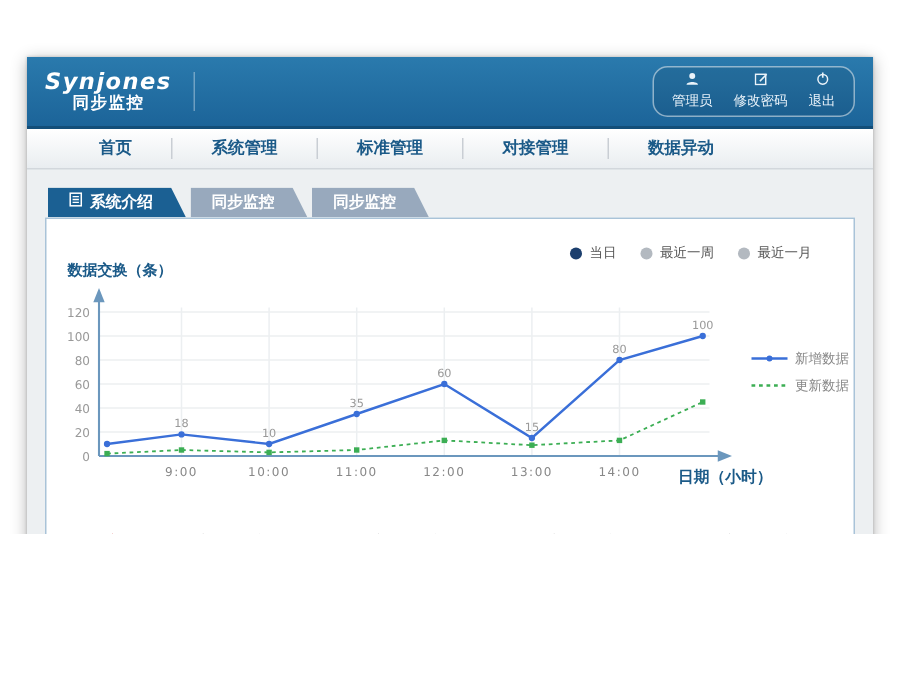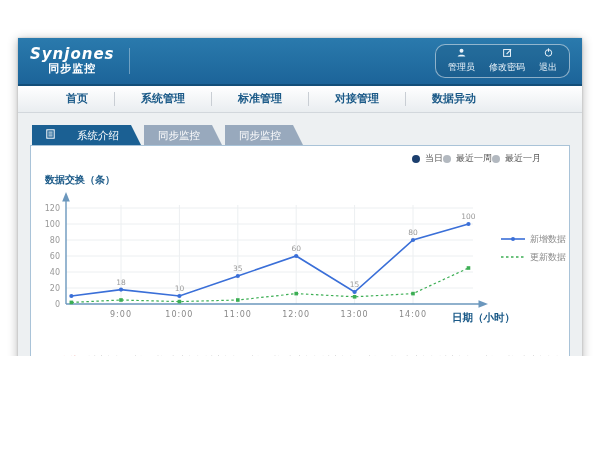--- a/index.html
+++ b/index.html
@@ -24,30 +24,30 @@
 
   
   .nav { height:27px; background:linear-gradient(#ffffff,#e9edf0); border-bottom:1px solid #d2d7dc;
          display:flex; align-items:center; padding-left:22px; }
   .nav-item { font-size:11px; font-weight:bold; color:#1b5a88; padding:0 26px; line-height:14px; cursor:pointer; }
   .nav-item:not(:last-child){ border-right:1px solid #c9ced4; }
 
   
   .content { padding:12px 12px 0 12px; }
   .tabs { display:flex; align-items:flex-end; padding-left:2px; }
-  .tab { height:20px; line-height:20px; font-size:10.5px; font-weight:normal; color:#fff; background:#98a9bd;
-         padding:0 22px 0 14px; margin-right:3px; cursor:pointer; display:flex; align-items:center; gap:22px;
+  .tab { height:20px; line-height:20px; font-size:10.5px; font-weight:bold; color:#fff; background:#98a9bd;
+         padding:0 22px 0 14px; margin-right:3px; cursor:pointer; display:flex; align-items:center; gap:5px;
          clip-path:polygon(0 0, calc(100% - 10px) 0, 100% 100%, 0 100%); }
   .tab.active { background:#1b6093; }
   .tab svg { flex:0 0 auto; }
 
   .panel { position:relative; background:#fff; border:1px solid #a9c3d8; height:268px; overflow:hidden; }
 
   
-  .radio-row { position:absolute; top:6px; right:28px; display:flex; align-items:center; }
+  .radio-row { position:absolute; top:16px; right:28px; display:flex; align-items:center; gap:16px; }
   .radio { display:flex; align-items:center; gap:5px; cursor:pointer; }
   .radio .dot { width:8px; height:8px; border-radius:50%; background:#b3b9c0; }
   .radio.sel .dot { background:#1c3f6e; }
   .radio .lbl { font-size:9px; color:#555; }
 
   .chart-svg { position:absolute; left:0; top:25px; width:540px; height:200px; pointer-events:none; }
 
   .note { position:absolute; left:30px; right:10px; top:208px; font-size:9px; color:#a8a8a8;
           white-space:nowrap; overflow:hidden; }
   .note .red { color:#d9534f; }

